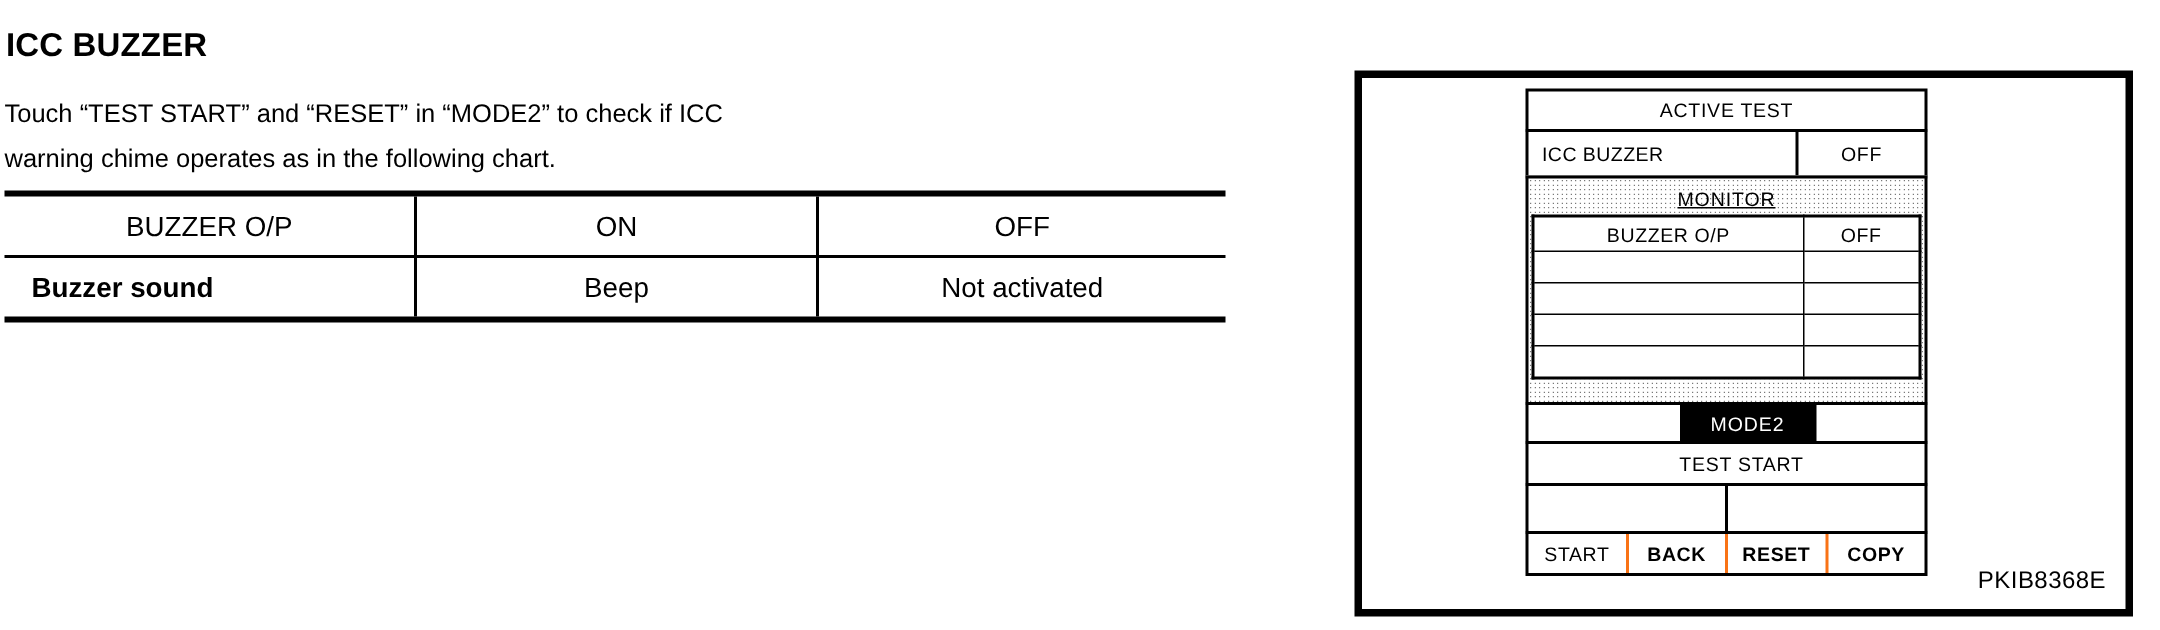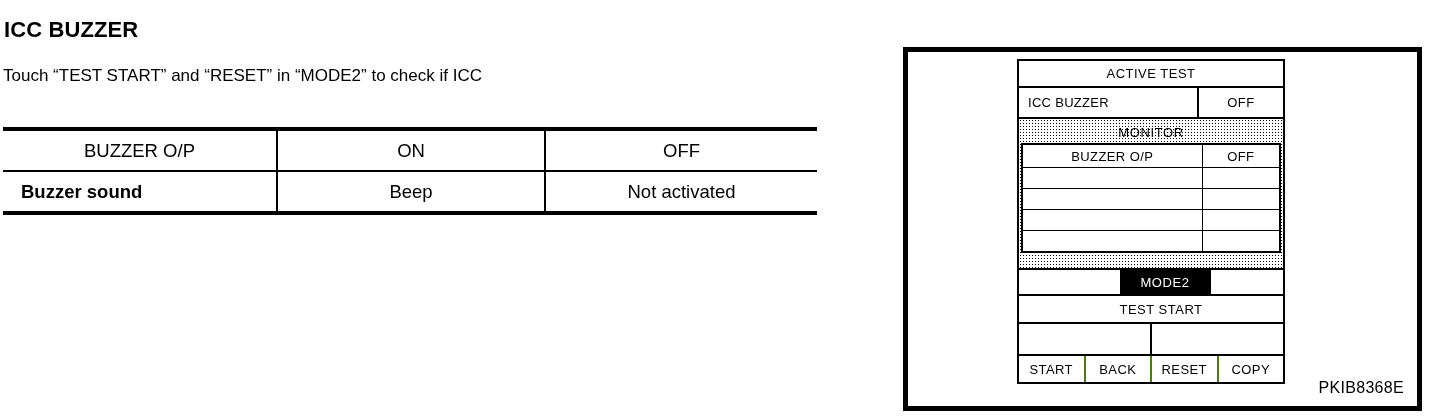--- a/index.html
+++ b/index.html
@@ -173,20 +173,21 @@
   #monitor-title {
     height: 22px;
     display: flex;
     align-items: center;
     justify-content: center;
     letter-spacing: 0.6px;
     background: transparent;
   }
   #monitor-title span {
     background: transparent;
+    text-decoration: underline;
   }
 
   #monitor-table {
     width: 100%;
     border-collapse: collapse;
     table-layout: fixed;
     background: #ffffff;
     border: 2px solid #000;
     box-sizing: border-box;
   }
@@ -253,40 +254,42 @@
   #row-softkeys .softkey {
     flex: 1 1 0;
     height: 100%;
     display: flex;
     align-items: center;
     justify-content: center;
     box-sizing: border-box;
     letter-spacing: 0.4px;
   }
   #row-softkeys .softkey + .softkey {
-    border-left: 2px solid #4d7c0f;
+    border-left: 2px solid #f97316;
+    font-weight: bold;
   }
 
   #figure-code {
     position: absolute;
     right: 13px;
     bottom: 9px;
     font-size: 16px;
     letter-spacing: 0.3px;
   }
 </style>
 </head>
 <body>
 
 <div id="left-column">
 
   <h1 id="page-title">ICC BUZZER</h1>
 
   <p id="intro-paragraph">
     <span>Touch “TEST START” and “RESET” in “MODE2” to check if ICC</span>
+    <span class="last-line">warning chime operates as in the following chart.</span>
   </p>
 
   <table id="buzzer-chart">
     <colgroup>
       <col style="width:274px">
       <col style="width:268px">
       <col style="width:272px">
     </colgroup>
     <tbody>
       <tr class="head-row">

